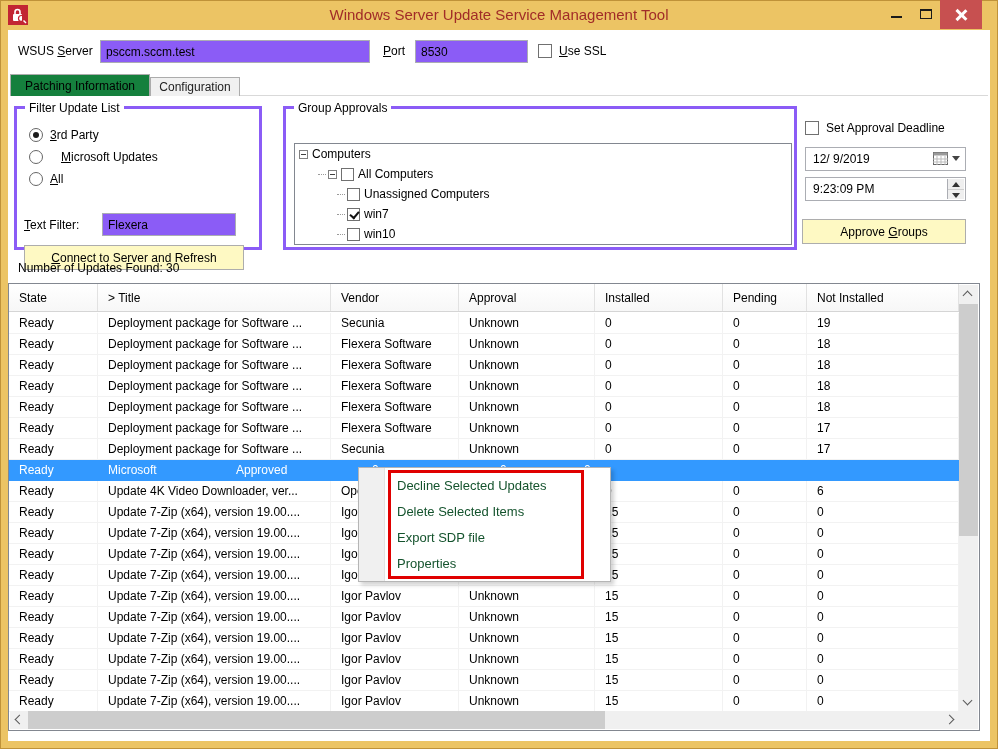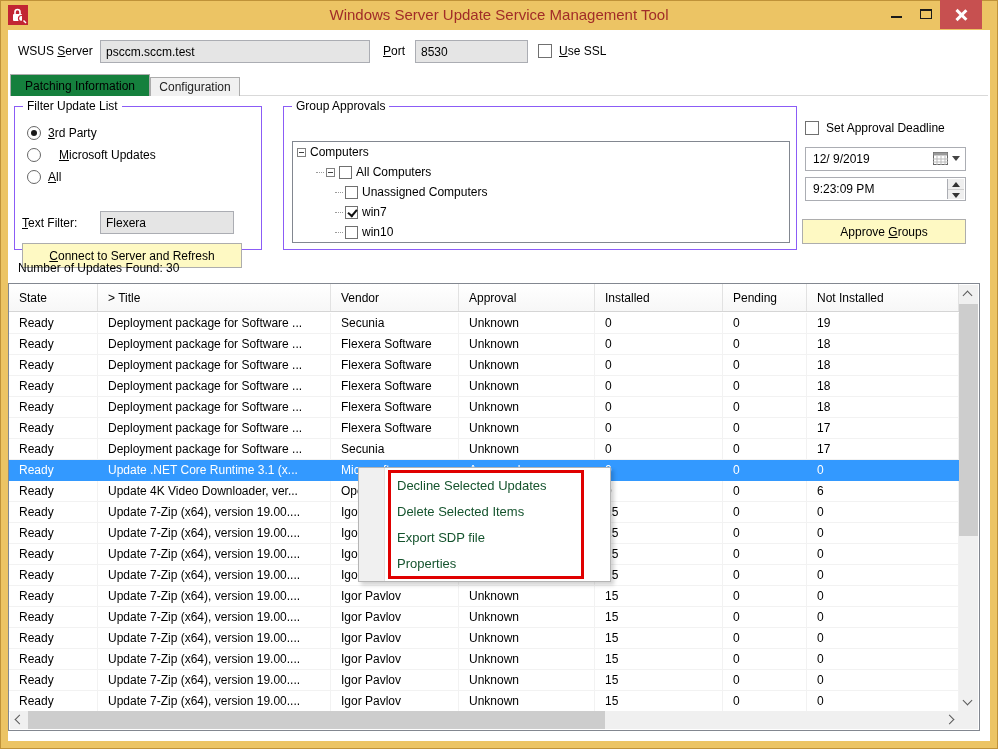--- a/index.html
+++ b/index.html
@@ -14,37 +14,37 @@
   .cap-close{width:42px;background:var(--close-red,#C75050);}
   .glyph-min{position:absolute;left:9px;top:16px;width:11px;height:2px;background:#1a1a1a;}
   .glyph-max{position:absolute;left:9px;top:9px;width:12px;height:10px;border:1px solid #1a1a1a;border-top-width:2px;background:transparent;}
   .glyph-close{position:absolute;left:13px;top:7px;width:16px;height:16px;}
   .glyph-close:before,.glyph-close:after{content:"";position:absolute;left:7px;top:1px;width:2.5px;height:14px;background:#fff;}
   .glyph-close:before{transform:rotate(45deg);} .glyph-close:after{transform:rotate(-45deg);}
   
   .client{position:absolute;left:8px;top:30px;width:982px;height:711px;background:#fff;}
   label,.lbl{font-size:12px;}
   .u{text-decoration:underline;}
-  .tbox{position:absolute;border:1px solid #ABADB3;background:#e5e5e5;font-family:"Liberation Sans",sans-serif;font-size:12px;padding:2px 5px;color:#000;}
+  .tbox{position:absolute;border:1px solid #ABADB3;background:#8b5cf6;font-family:"Liberation Sans",sans-serif;font-size:12px;padding:2px 5px;color:#000;}
   .btn{position:absolute;border:1px solid #ADADAD;background:#fef9c3;font-size:12px;text-align:center;color:#000;display:flex;align-items:center;justify-content:center;cursor:default;}
   
   .lbl-wsus{position:absolute;left:10px;top:14px;}
   .in-server{left:92px;top:10px;width:270px;height:23px;}
   .lbl-port{position:absolute;left:375px;top:14px;}
   .in-port{left:407px;top:10px;width:113px;height:23px;}
   .cb{position:absolute;width:14px;height:14px;border:1px solid #707070;background:#fff;}
   .cb-ssl{left:530px;top:14px;}
   .lbl-ssl{position:absolute;left:551px;top:14px;}
   
   .tabline{position:absolute;left:2px;top:65px;width:978px;height:1px;background:#D9D9D9;}
   .tab{position:absolute;border:1px solid #ACACAC;border-bottom:none;display:flex;align-items:center;justify-content:center;font-size:12px;}
   .tab-active{left:2px;top:44px;width:140px;height:22px;background:#15803d;z-index:2;}
   .tab-inactive{left:142px;top:47px;width:90px;height:19px;background:#F0F0F0;color:#222;}
   
-  .groupbox{position:absolute;border:1px solid #8b5cf6;}
+  .groupbox{position:absolute;border:3px solid #8b5cf6;}
   .gb-label{position:absolute;top:-8px;left:8px;background:#fff;padding:0 4px;font-size:12px;}
   .gb-filter{left:6px;top:76px;width:248px;height:144px;}
   .gb-groups{left:275px;top:76px;width:514px;height:144px;}
   
   .radio-row{position:absolute;left:12px;display:flex;align-items:center;height:16px;}
   .radio{width:14px;height:14px;border:1px solid #666;border-radius:50%;background:#fff;margin-right:7px;position:relative;flex:none;}
   .radio.sel:after{content:"";position:absolute;left:3px;top:3px;width:6px;height:6px;border-radius:50%;background:#1a1a1a;}
   .lbl-tf{position:absolute;left:7px;top:109px;}
   .in-tf{left:85px;top:104px;width:134px;height:23px;}
   .btn-connect{left:7px;top:136px;width:220px;height:25px;}
@@ -302,21 +302,20 @@
             <div class="cell" style="width: 89px;">Ready</div>
             <div class="cell" style="width: 233px;">Deployment package for Software ...</div>
             <div class="cell" style="width: 128px;">Secunia</div>
             <div class="cell" style="width: 136px;">Unknown</div>
             <div class="cell" style="width: 128px;">0</div>
             <div class="cell" style="width: 84px;">0</div>
             <div class="cell" style="width: 152px;">17</div>
           </div>
           <div class="lv-row selected">
             <div class="cell" style="width: 89px;">Ready</div>
-            <div class="cell" style="width: 233px;">Update .NET Core Runtime 3.1 (x...</div>
             <div class="cell" style="width: 128px;">Microsoft</div>
             <div class="cell" style="width: 136px;">Approved</div>
             <div class="cell" style="width: 128px;">0</div>
             <div class="cell" style="width: 84px;">0</div>
             <div class="cell" style="width: 152px;">0</div>
           </div>
           <div class="lv-row">
             <div class="cell" style="width: 89px;">Ready</div>
             <div class="cell" style="width: 233px;">Update 4K Video Downloader, ver...</div>
             <div class="cell" style="width: 128px;">Open Media</div>

